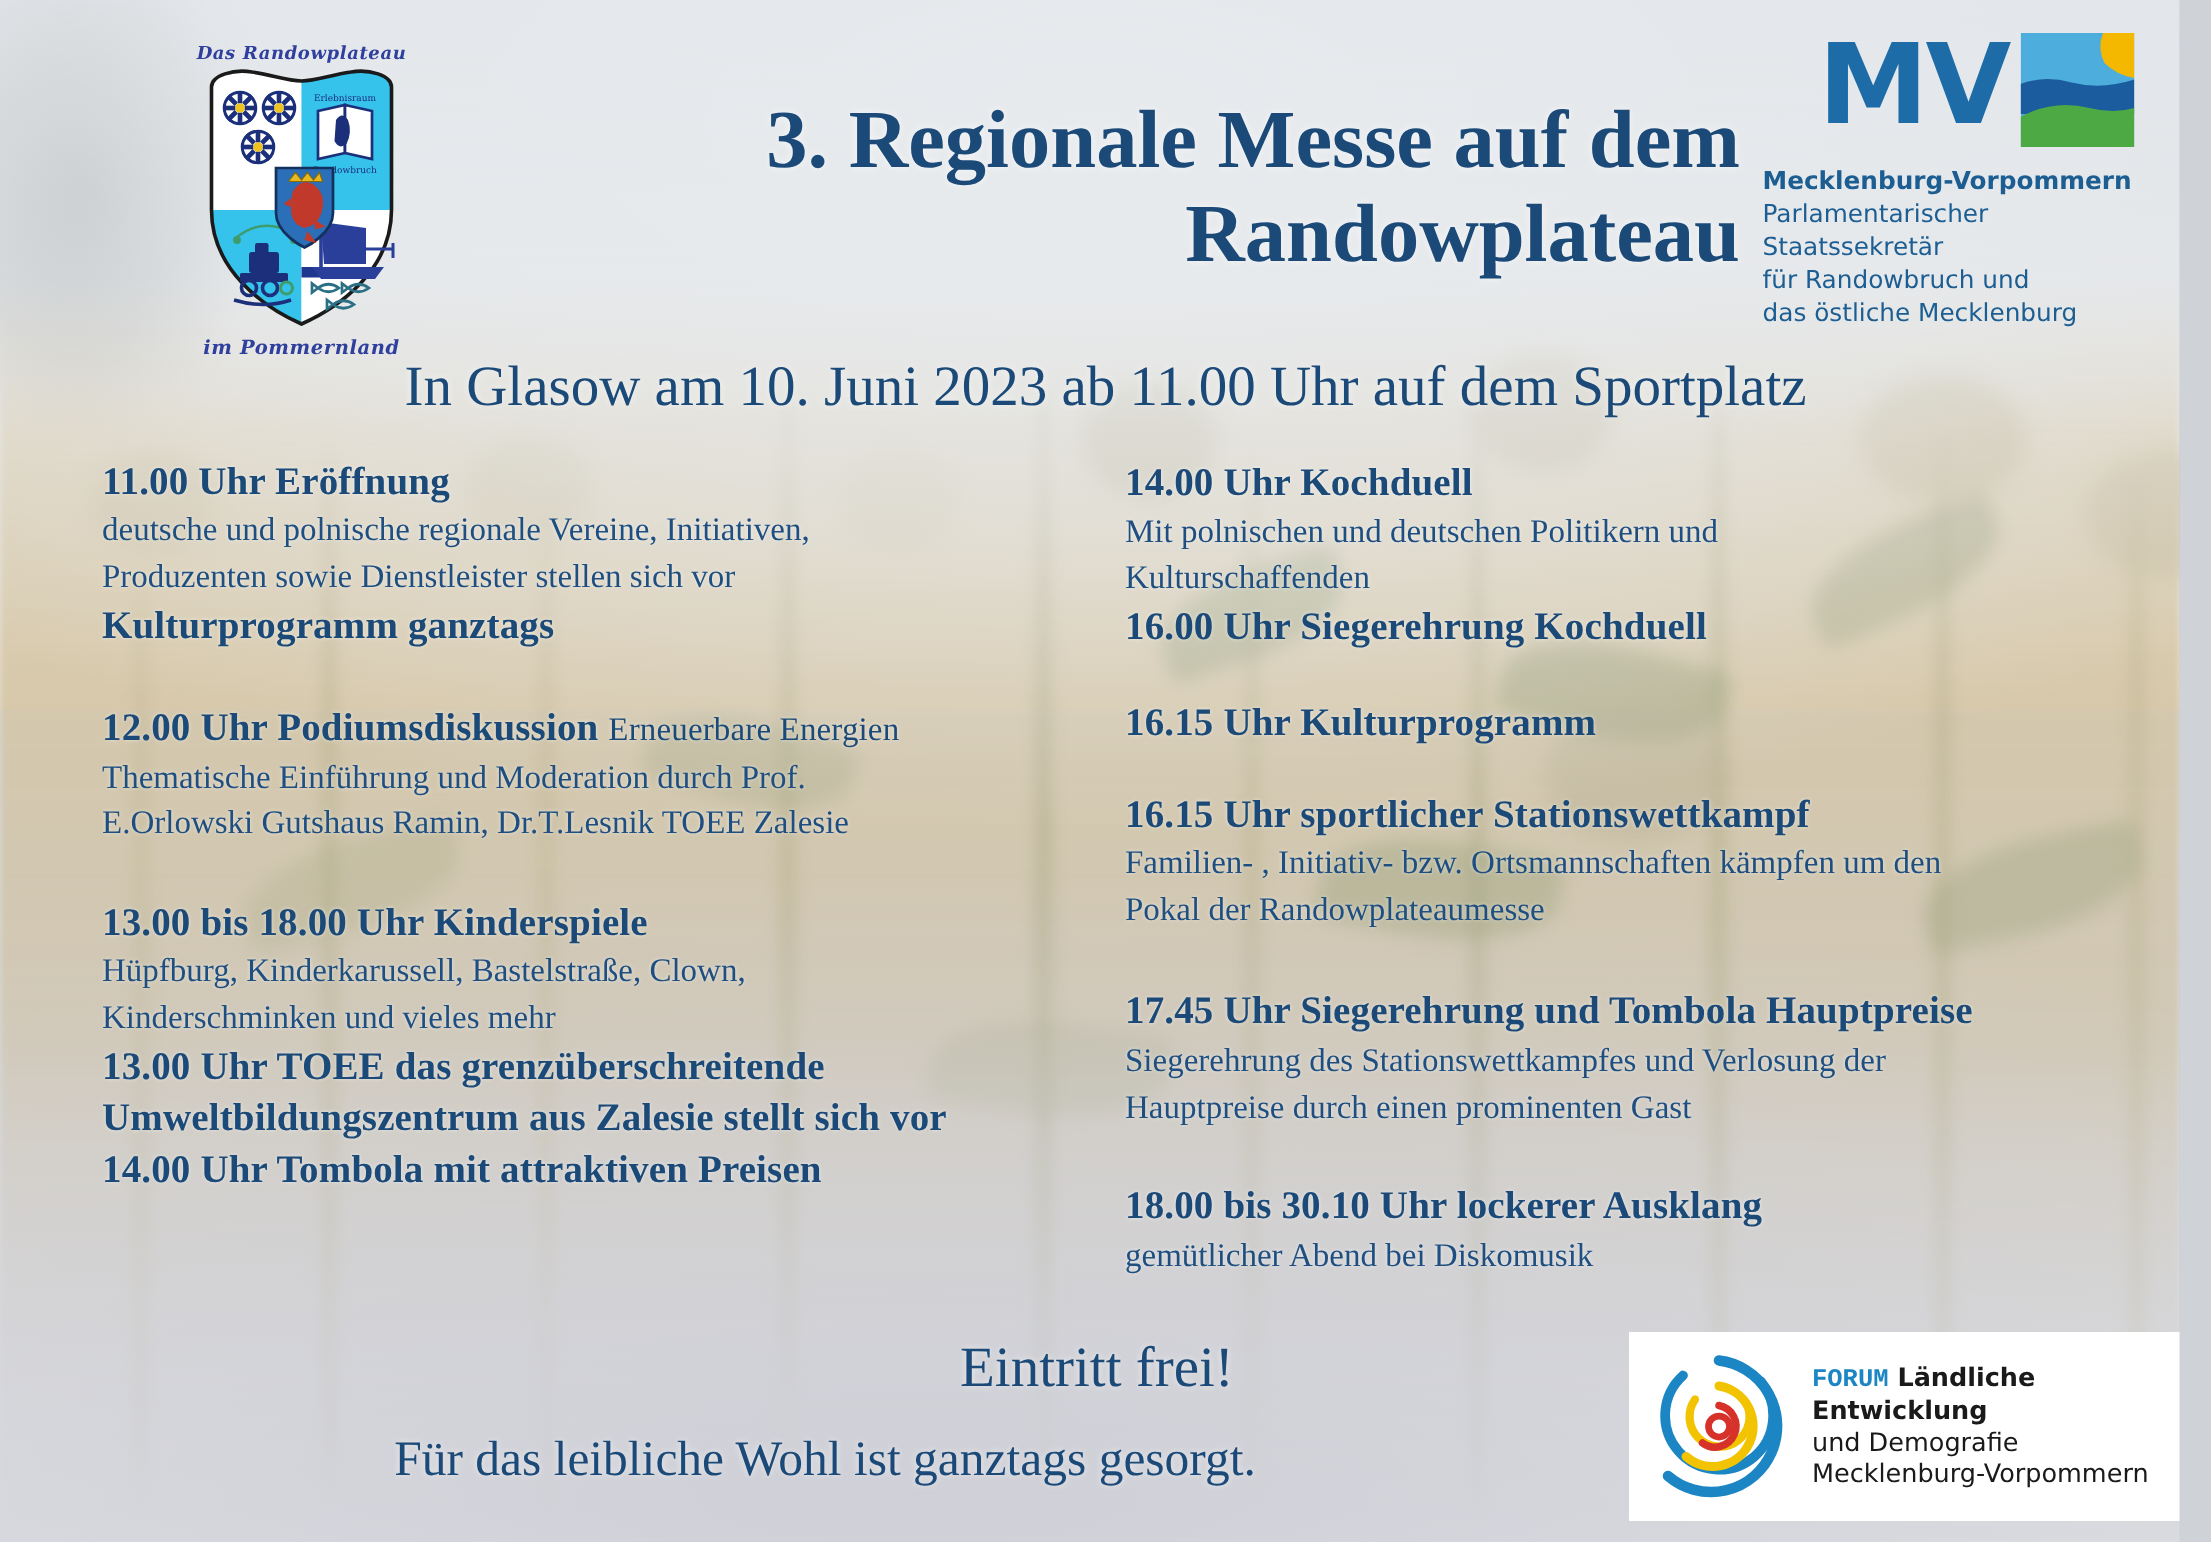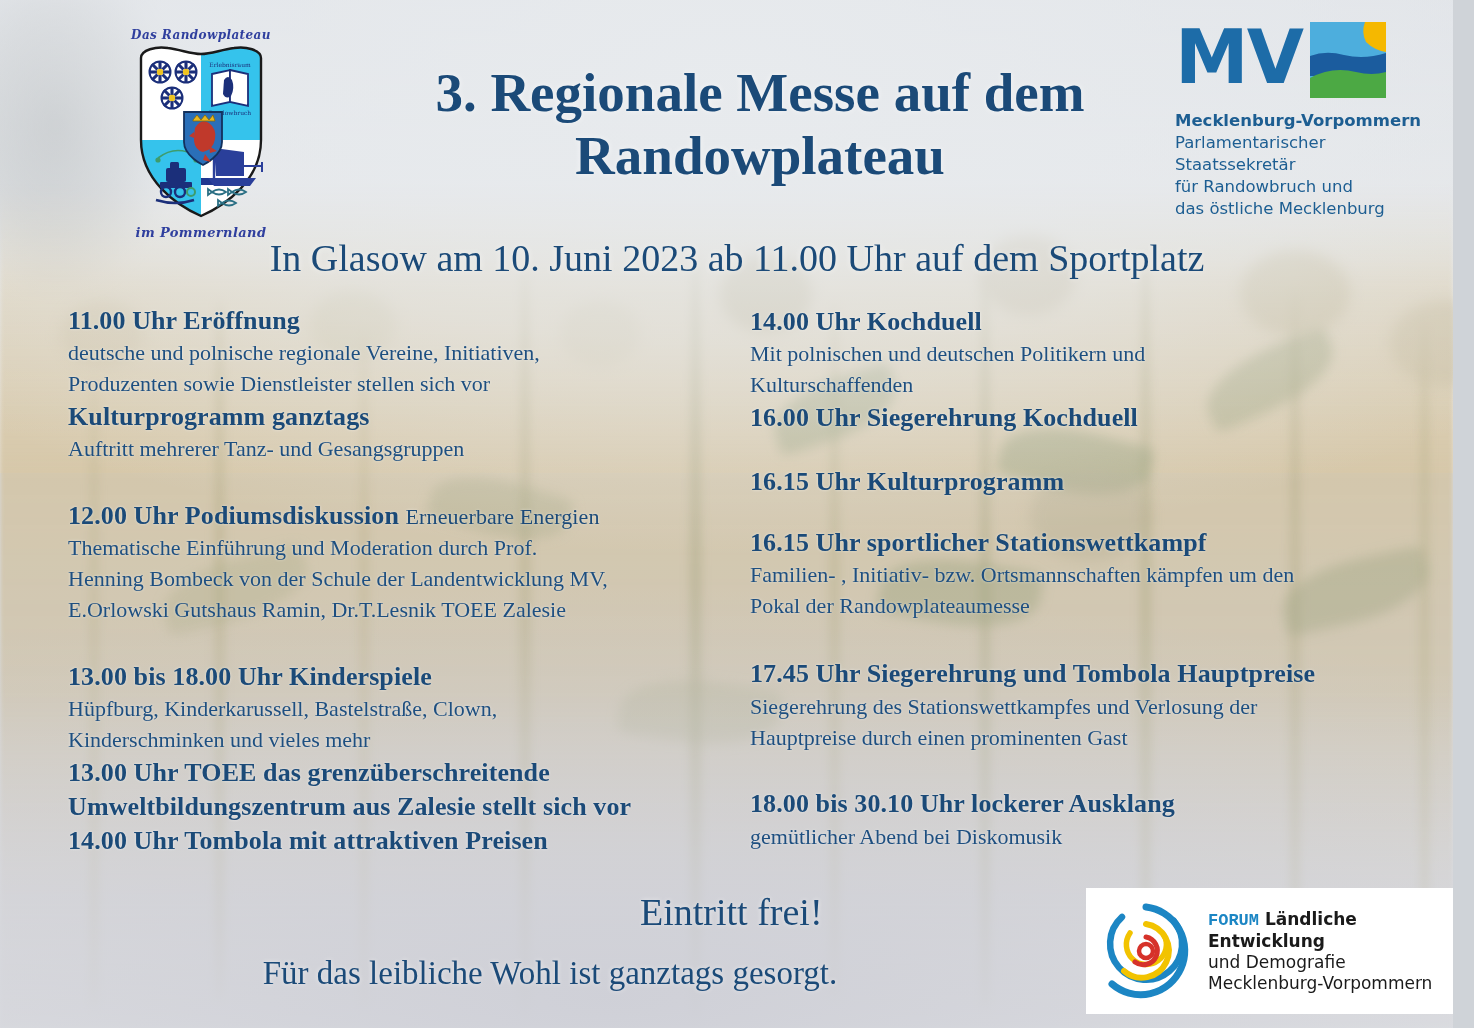--- a/index.html
+++ b/index.html
@@ -47,21 +47,21 @@
     filter:blur(8px);
   }
   .hd{font-size:26px;font-weight:700;color:#1b4a78;line-height:1.32;letter-spacing:.1px;
       text-shadow:0 0 3px rgba(255,255,255,.55);}
   .bd{font-size:22px;font-weight:400;color:#1e4f80;line-height:1.40;
       text-shadow:0 0 3px rgba(255,255,255,.55);}
 
   
   #title{
     position:absolute;left:360px;top:62px;width:800px;
-    text-align:center;font-size:55px;font-weight:700;color:#1b4a78;
+    text-align:right;font-size:55px;font-weight:700;color:#1b4a78;
     line-height:1.14;text-shadow:0 0 6px rgba(255,255,255,.6);
   }
   #subtitle{
     position:absolute;left:40px;top:236px;width:1394px;
     text-align:center;font-size:38px;font-weight:400;color:#1b4a78;
     text-shadow:0 0 6px rgba(255,255,255,.6);
   }
 
   
   #col-left{position:absolute;left:68px;top:304px;width:660px;}
@@ -88,21 +88,21 @@
   #coa .coa-top,#coa .coa-bot{
     position:absolute;left:0;width:210px;text-align:center;
     font-family:"DejaVu Serif",serif;font-style:italic;font-weight:700;
     color:#2f3f9e;font-size:12px;letter-spacing:.4px;
   }
   #coa .coa-top{top:8px;}
   #coa .coa-bot{bottom:2px;font-size:13px;}
 
   
   #mv{position:absolute;left:1175px;top:22px;width:262px;}
-  #mv .mv-row{display:flex;align-items:flex-start;gap:8px;height:78px;}
+  #mv .mv-row{display:flex;align-items:flex-start;gap:8px;height:78px;margin-left:37px;}
   #mv .mv-letters{
     font-family:"DejaVu Sans",sans-serif;font-weight:700;font-size:74px;
     color:#1d6ca8;line-height:.96;letter-spacing:-2px;
   }
   #mv .mv-square{width:76px;height:76px;position:relative;overflow:hidden;}
   #mv .mv-text{
     font-family:"DejaVu Sans",sans-serif;color:#1d5e92;font-size:16.5px;
     line-height:1.33;margin-top:10px;
   }
   #mv .mv-text .b{font-weight:700;}
@@ -299,30 +299,28 @@
   </div>
   <div id="subtitle">In Glasow am 10. Juni 2023 ab 11.00 Uhr auf dem Sportplatz</div>
 
   <div id="col-left">
 
     <div class="prog-block">
       <div class="hd">11.00 Uhr Eröffnung</div>
       <div class="bd">deutsche und polnische regionale Vereine, Initiativen,</div>
       <div class="bd">Produzenten sowie Dienstleister stellen sich vor</div>
       <div class="hd">Kulturprogramm ganztags</div>
-      <div class="bd">Auftritt mehrerer Tanz- und Gesangsgruppen</div>
     </div>
 
     <div class="prog-block" style="margin-top:34px;">
       <div class="hd">
         <span>12.00 Uhr Podiumsdiskussion</span>
         <span class="inline-sm">Erneuerbare Energien</span>
       </div>
       <div class="bd">Thematische Einführung und Moderation durch Prof.</div>
-      <div class="bd">Henning Bombeck von der Schule der Landentwicklung MV,</div>
       <div class="bd">E.Orlowski Gutshaus Ramin, Dr.T.Lesnik TOEE Zalesie</div>
     </div>
 
     <div class="prog-block" style="margin-top:34px;">
       <div class="hd">13.00 bis 18.00 Uhr Kinderspiele</div>
       <div class="bd">Hüpfburg, Kinderkarussell, Bastelstraße, Clown,</div>
       <div class="bd">Kinderschminken und vieles mehr</div>
       <div class="hd">13.00 Uhr TOEE das grenzüberschreitende</div>
       <div class="hd">Umweltbildungszentrum aus Zalesie stellt sich vor</div>
       <div class="hd">14.00 Uhr Tombola mit attraktiven Preisen</div>

